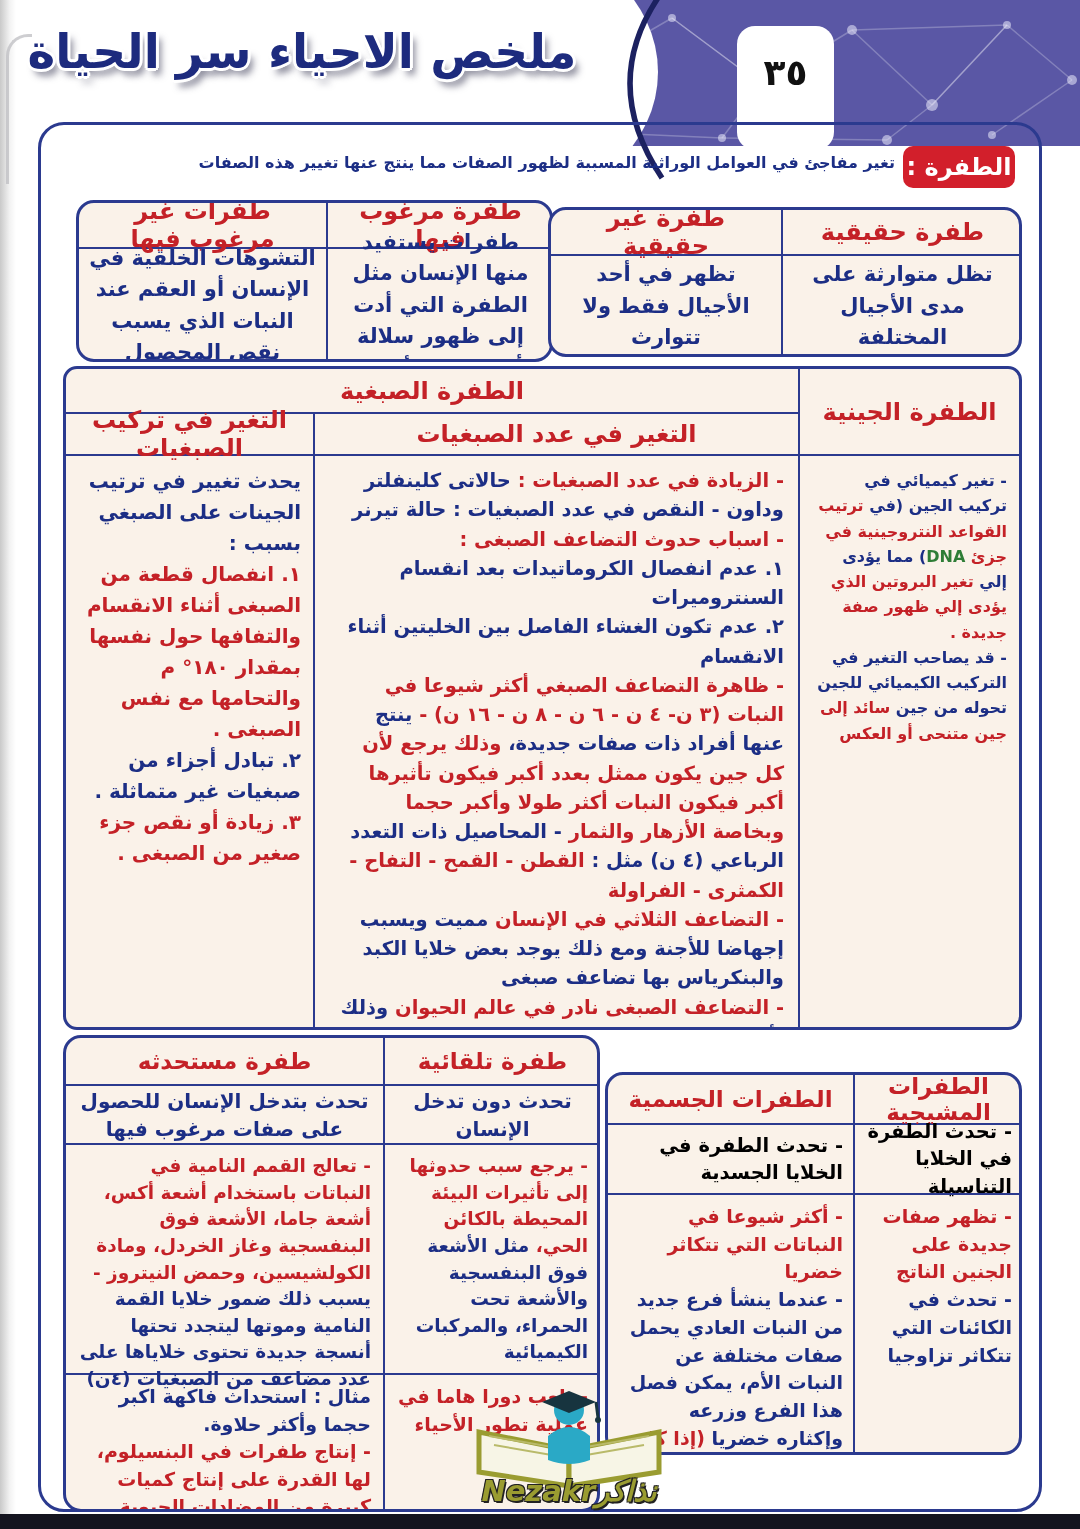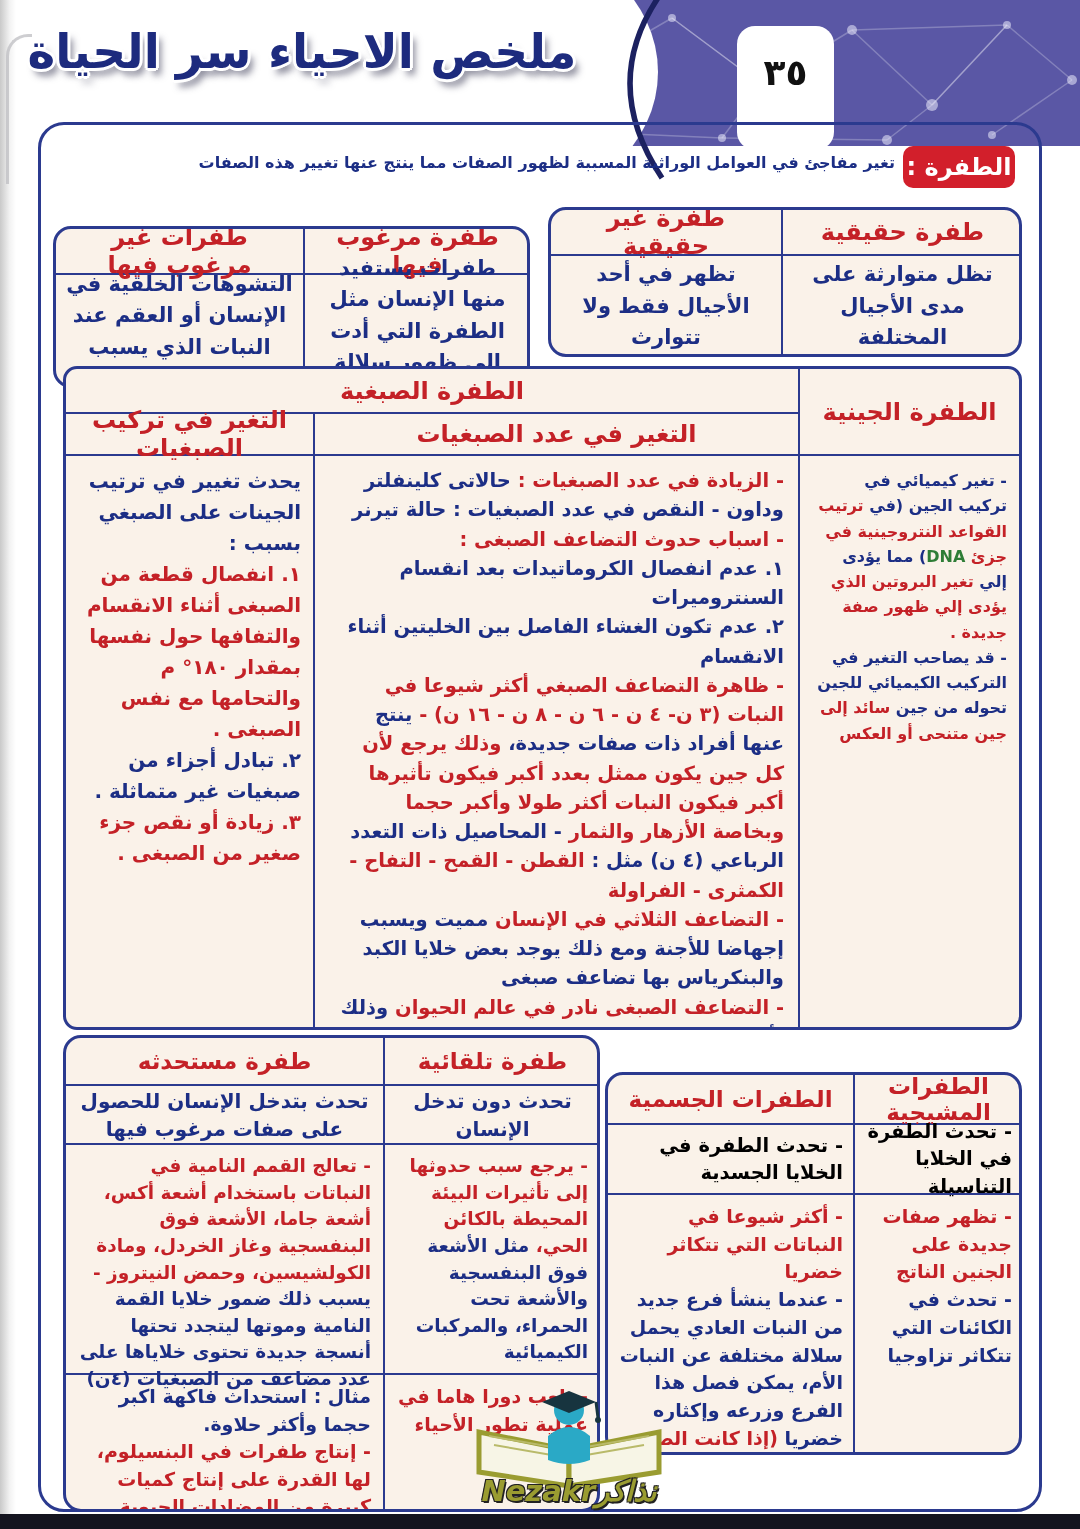--- a/index.html
+++ b/index.html
@@ -59,21 +59,21 @@
   .vline{border-left:2.5px solid var(--navy);}
   .hline{border-bottom:2.5px solid var(--navy);}
   .hdr{display:flex;align-items:center;justify-content:center;text-align:center;
     color:var(--red);font-weight:bold;font-size:24px;}
   .body-c{display:flex;align-items:center;justify-content:center;text-align:center;
     color:var(--blue);font-weight:bold;font-size:21px;line-height:1.5;}
   .rich{white-space:pre-line;font-weight:bold;text-align:right;}
   .seg-r{color:var(--red);} .seg-b{color:var(--blue);} .seg-g{color:var(--green);}
 
   
-  .tbl-desired{left:53px;top:200px;width:477px;height:162px;grid-template-columns:247px 227px;grid-template-rows:46px 113px;margin-top:26px;}
+  .tbl-desired{left:76px;top:200px;width:477px;height:162px;grid-template-columns:247px 227px;grid-template-rows:46px 113px;}
   .tbl-true{left:548px;top:207px;width:474px;height:150px;grid-template-columns:230px 241px;grid-template-rows:46px 101px;}
 
   
   .tbl-chrom{left:63px;top:366px;width:959px;height:664px;
     grid-template-columns:247px 485px 221px;grid-template-rows:45px 42px 571px;border-radius:14px;}
   .c-title{grid-column:1/3;grid-row:1;}
   .c-gene-h{grid-column:3;grid-row:1/3;}
   .c-struct-h{grid-column:1;grid-row:2;}
   .c-num-h{grid-column:2;grid-row:2;}
   .c-struct{grid-column:1;grid-row:3;font-size:20px;line-height:1.55;padding:10px 12px;}
@@ -207,21 +207,21 @@
 </span><span class="seg-r">- إنتاج طفرات في البنسيلوم، لها القدرة على إنتاج كميات كبيرة من المضادات الحيوية (البنسلين)</span></div>
     <div class="cell rich vline bl-ex"><span class="seg-r">- تلعب دورا هاما في عملية تطور الأحياء</span></div>
   </div>
 
   <div class="tbl tbl-somatic">
     <div class="cell hdr hline">الطفرات الجسمية</div>
     <div class="cell hdr hline vline">الطفرات المشيجية</div>
     <div class="cell rich hline br-def">- تحدث الطفرة في الخلايا الجسدية</div>
     <div class="cell rich hline vline br-def">- تحدث الطفرة في الخلايا التناسيلة</div>
     <div class="cell rich br-detail"><span class="seg-r">- أكثر شيوعا في النباتات التي تتكاثر خضريا
-</span><span class="seg-b">- عندما ينشأ فرع جديد من النبات العادي يحمل سلالة مختلفة عن النبات الأم، يمكن فصل هذا الفرع وزرعه وإكثاره خضريا </span><span class="seg-r">(إذا كانت الصفة مرغوبة)</span></div>
+</span><span class="seg-b">- عندما ينشأ فرع جديد من النبات العادي يحمل صفات مختلفة عن النبات الأم، يمكن فصل هذا الفرع وزرعه وإكثاره خضريا </span><span class="seg-r">(إذا كانت الصفة مرغوبة)</span></div>
     <div class="cell rich vline br-detail"><span class="seg-r">- تظهر صفات جديدة على الجنين الناتج
 </span><span class="seg-b">- تحدث في الكائنات التي تتكاثر تزاوجيا</span></div>
   </div>
 
   <div class="logo">
     <svg width="250" height="100">
 
       <path d="M 125 62 L 35 44 L 35 84 L 125 98 Z" fill="#f7f5e6" stroke="#9a9c31" stroke-width="5"></path>
       <path d="M 125 62 L 215 44 L 215 84 L 125 98 Z" fill="#f7f5e6" stroke="#9a9c31" stroke-width="5"></path>
       <path d="M 125 62 L 45 48 M 125 70 L 50 57 M 125 62 L 205 48 M 125 70 L 200 57" stroke="#b9ba6a" stroke-width="2" fill="none"></path>

